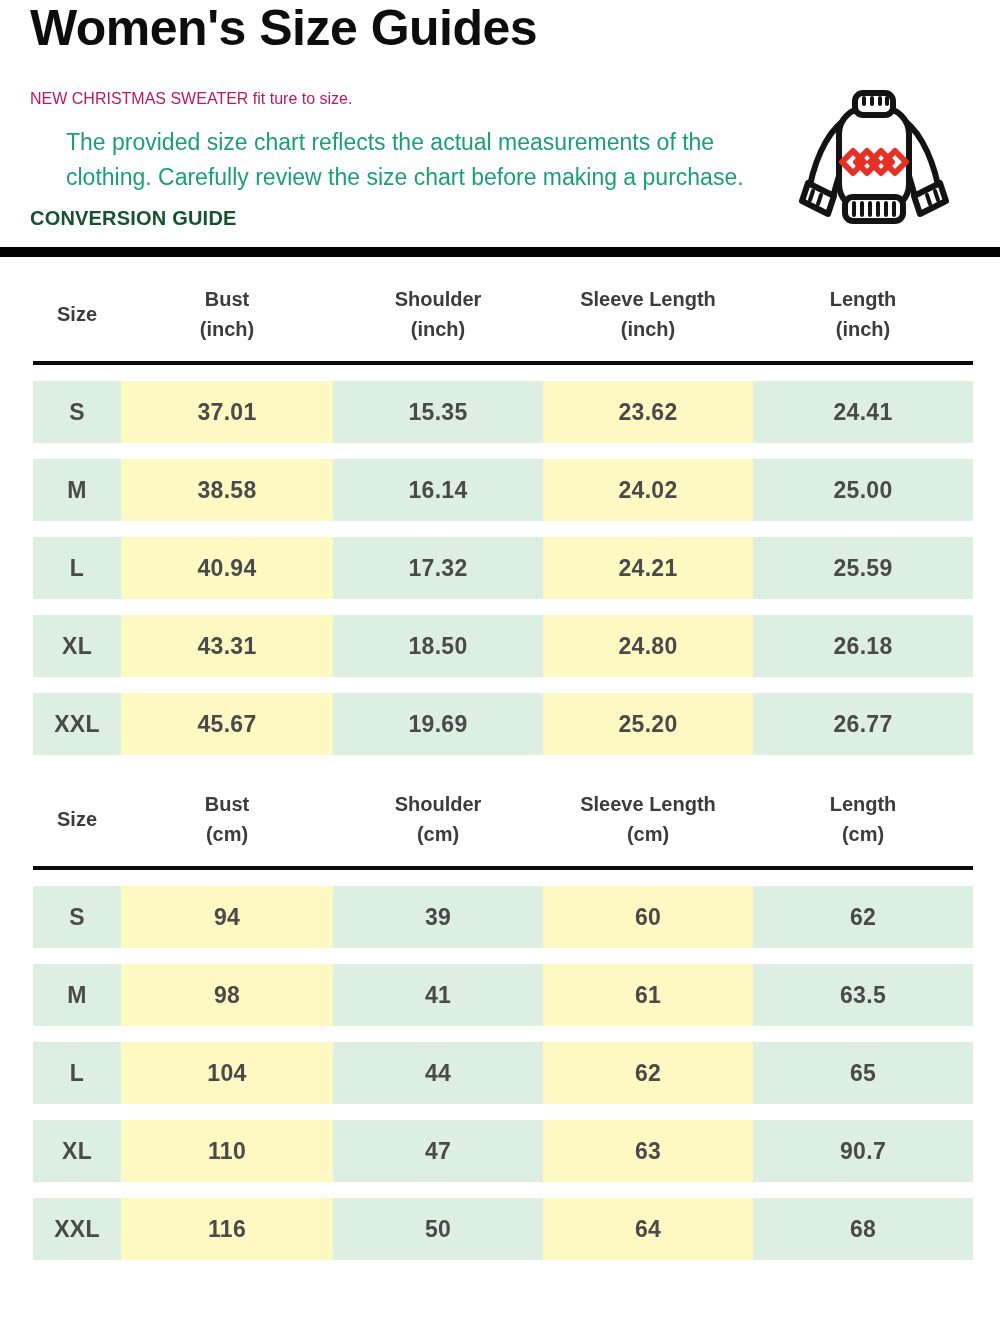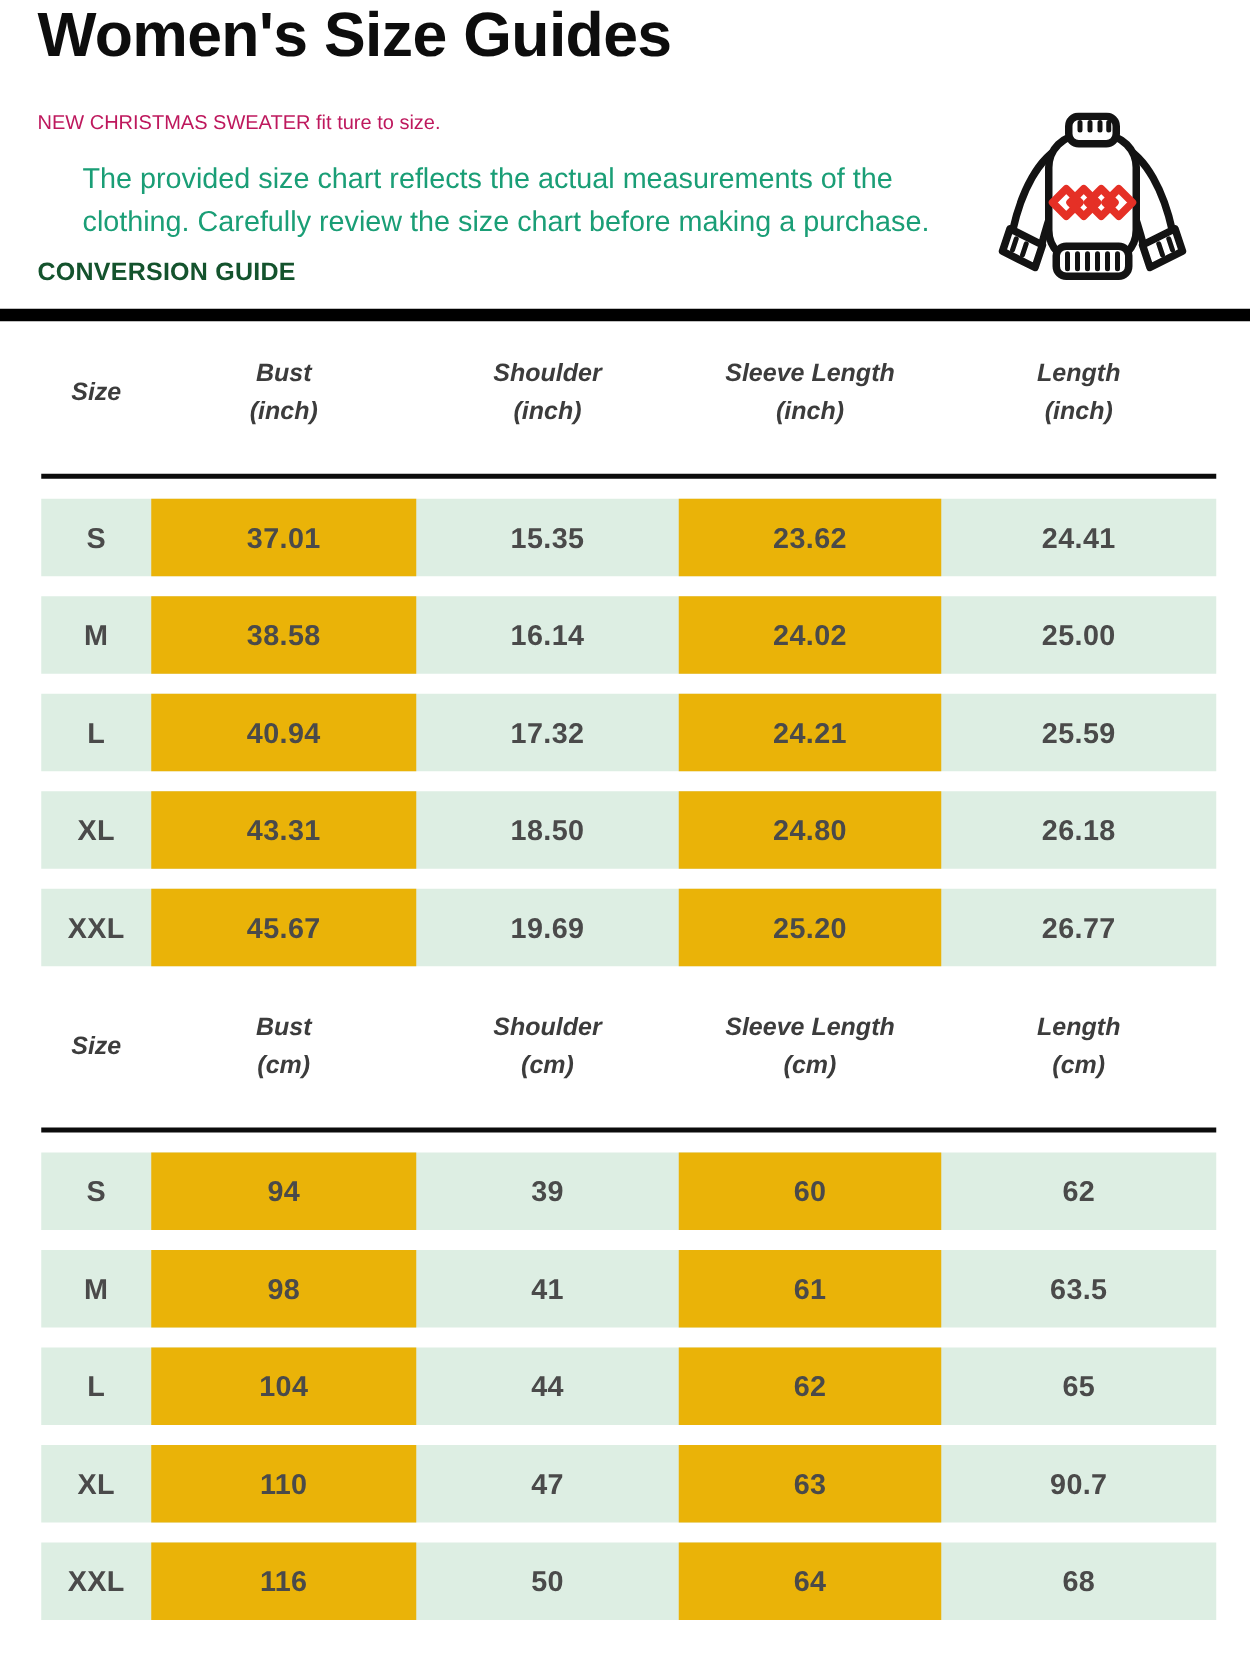--- a/index.html
+++ b/index.html
@@ -50,22 +50,21 @@
     height: 10px;
     background: #000;
   }
 
   .sweater { position: absolute; left: 798px; top: 90px; width: 152px; height: 140px; }
 
   .guide { margin-left: 3px; width: 940px; }
   .thead {
     display: grid;
     grid-template-columns: 88px 212px 210px 210px 220px;
-    padding: 27px 0 35px 0;
-    font-style: italic;
+    padding: 27px 0 17px 0;
   }
   .guide-cm .thead { padding-top: 34px; }
   .th {
     display: flex; flex-direction: column;
     align-items: center; justify-content: center;
     text-align: center;
     font-size: 20px; line-height: 30px; font-weight: 700;
     color: #3c3c3c;
   }
   .head-rule { height: 4px; background: #0c0c0c; }
@@ -75,21 +74,21 @@
     grid-template-columns: 88px 212px 210px 210px 220px;
     height: 62px;
     margin-top: 16px;
     background: #ddeee3;
   }
   .td {
     display: flex; align-items: center; justify-content: center;
     font-size: 23px; font-weight: 700; color: #4a4a4a;
     letter-spacing: 0.3px;
   }
-  .td.dark { background: #eab308; }
+  .td.dark { background: #fef9c3; }
 </style>
 </head>
 <body>
 
 <div class="content">
 
   <h1 class="page-title">Women's Size Guides</h1>
   <div class="subtitle">NEW CHRISTMAS SWEATER fit ture to size.</div>
   <div class="note">The provided size chart reflects the actual measurements of the clothing. Carefully review the size chart before making a purchase.</div>
   <div class="section-label">CONVERSION GUIDE</div>

